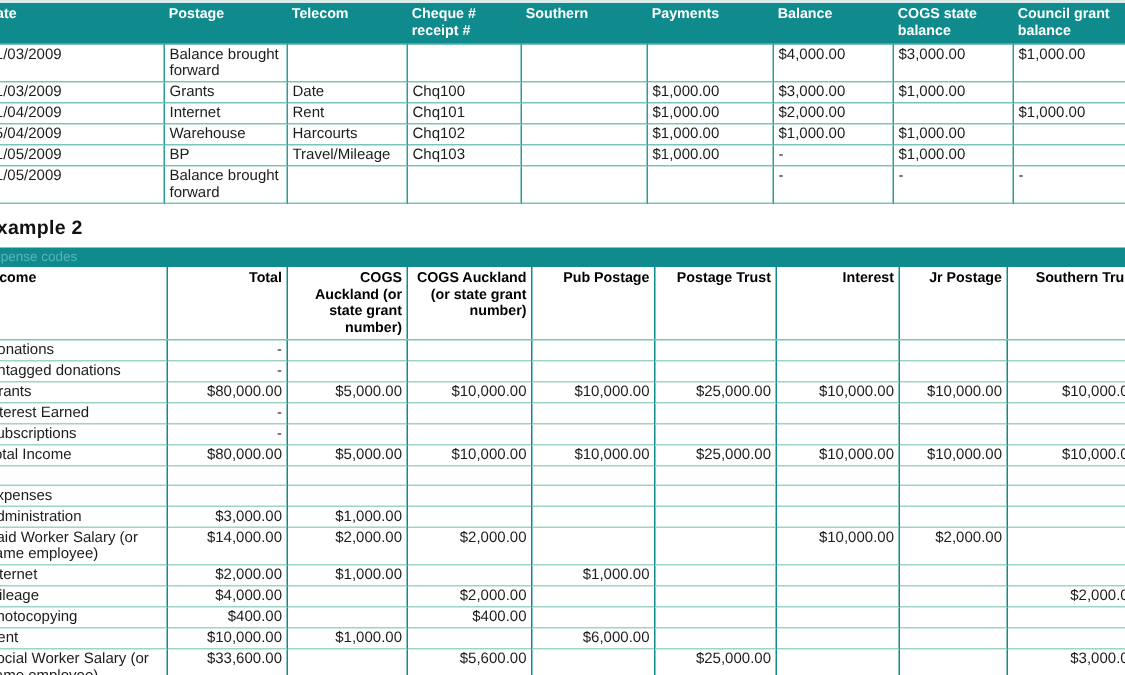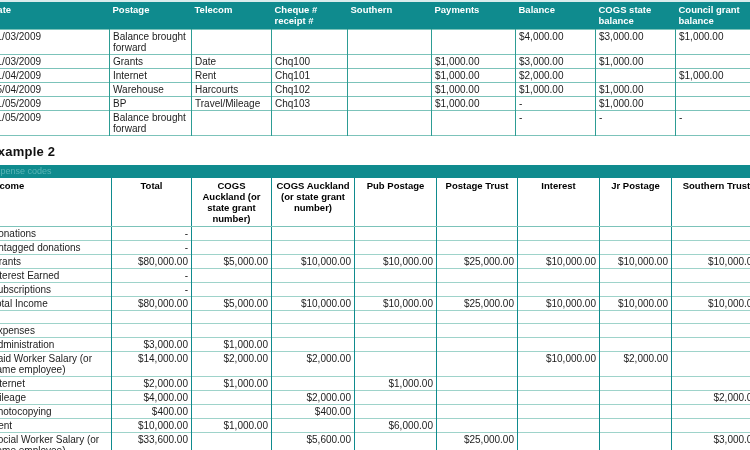--- a/index.html
+++ b/index.html
@@ -29,21 +29,21 @@
   
   .title{
     font-size:13px;font-weight:bold;color:#111;padding:8px 0 6px 2px;letter-spacing:0.2px;
   }
   .codes-band{
     width:774px;height:13px;background:#0f8b8e;color:#5ab4b6;font-size:9px;
     line-height:13px;padding-left:3px;box-sizing:border-box;
   }
   .t2 th{
     background:#ffffff;color:#000;font-weight:bold;font-size:9.5px;line-height:11px;
-    vertical-align:top;padding:2px 3px;height:34px;
+    vertical-align:top;text-align:right;padding:2px 3px;height:34px;
     border-left:1px solid #0f8b8e;border-right:1px solid #0f8b8e;border-bottom:1px solid #7cc3ba;
   }
   .t2 th:first-child{text-align:left;}
   .t2 td{
     font-size:10px;line-height:11px;padding:1px 3px;vertical-align:top;
     border-top:1px solid #9ed3ca;border-left:1px solid #0f8b8e;border-right:1px solid #0f8b8e;
     height:10px;
   }
   .t2 td.num{text-align:right;white-space:nowrap;}
   .t2 td.lbl{text-align:left;white-space:normal;}

